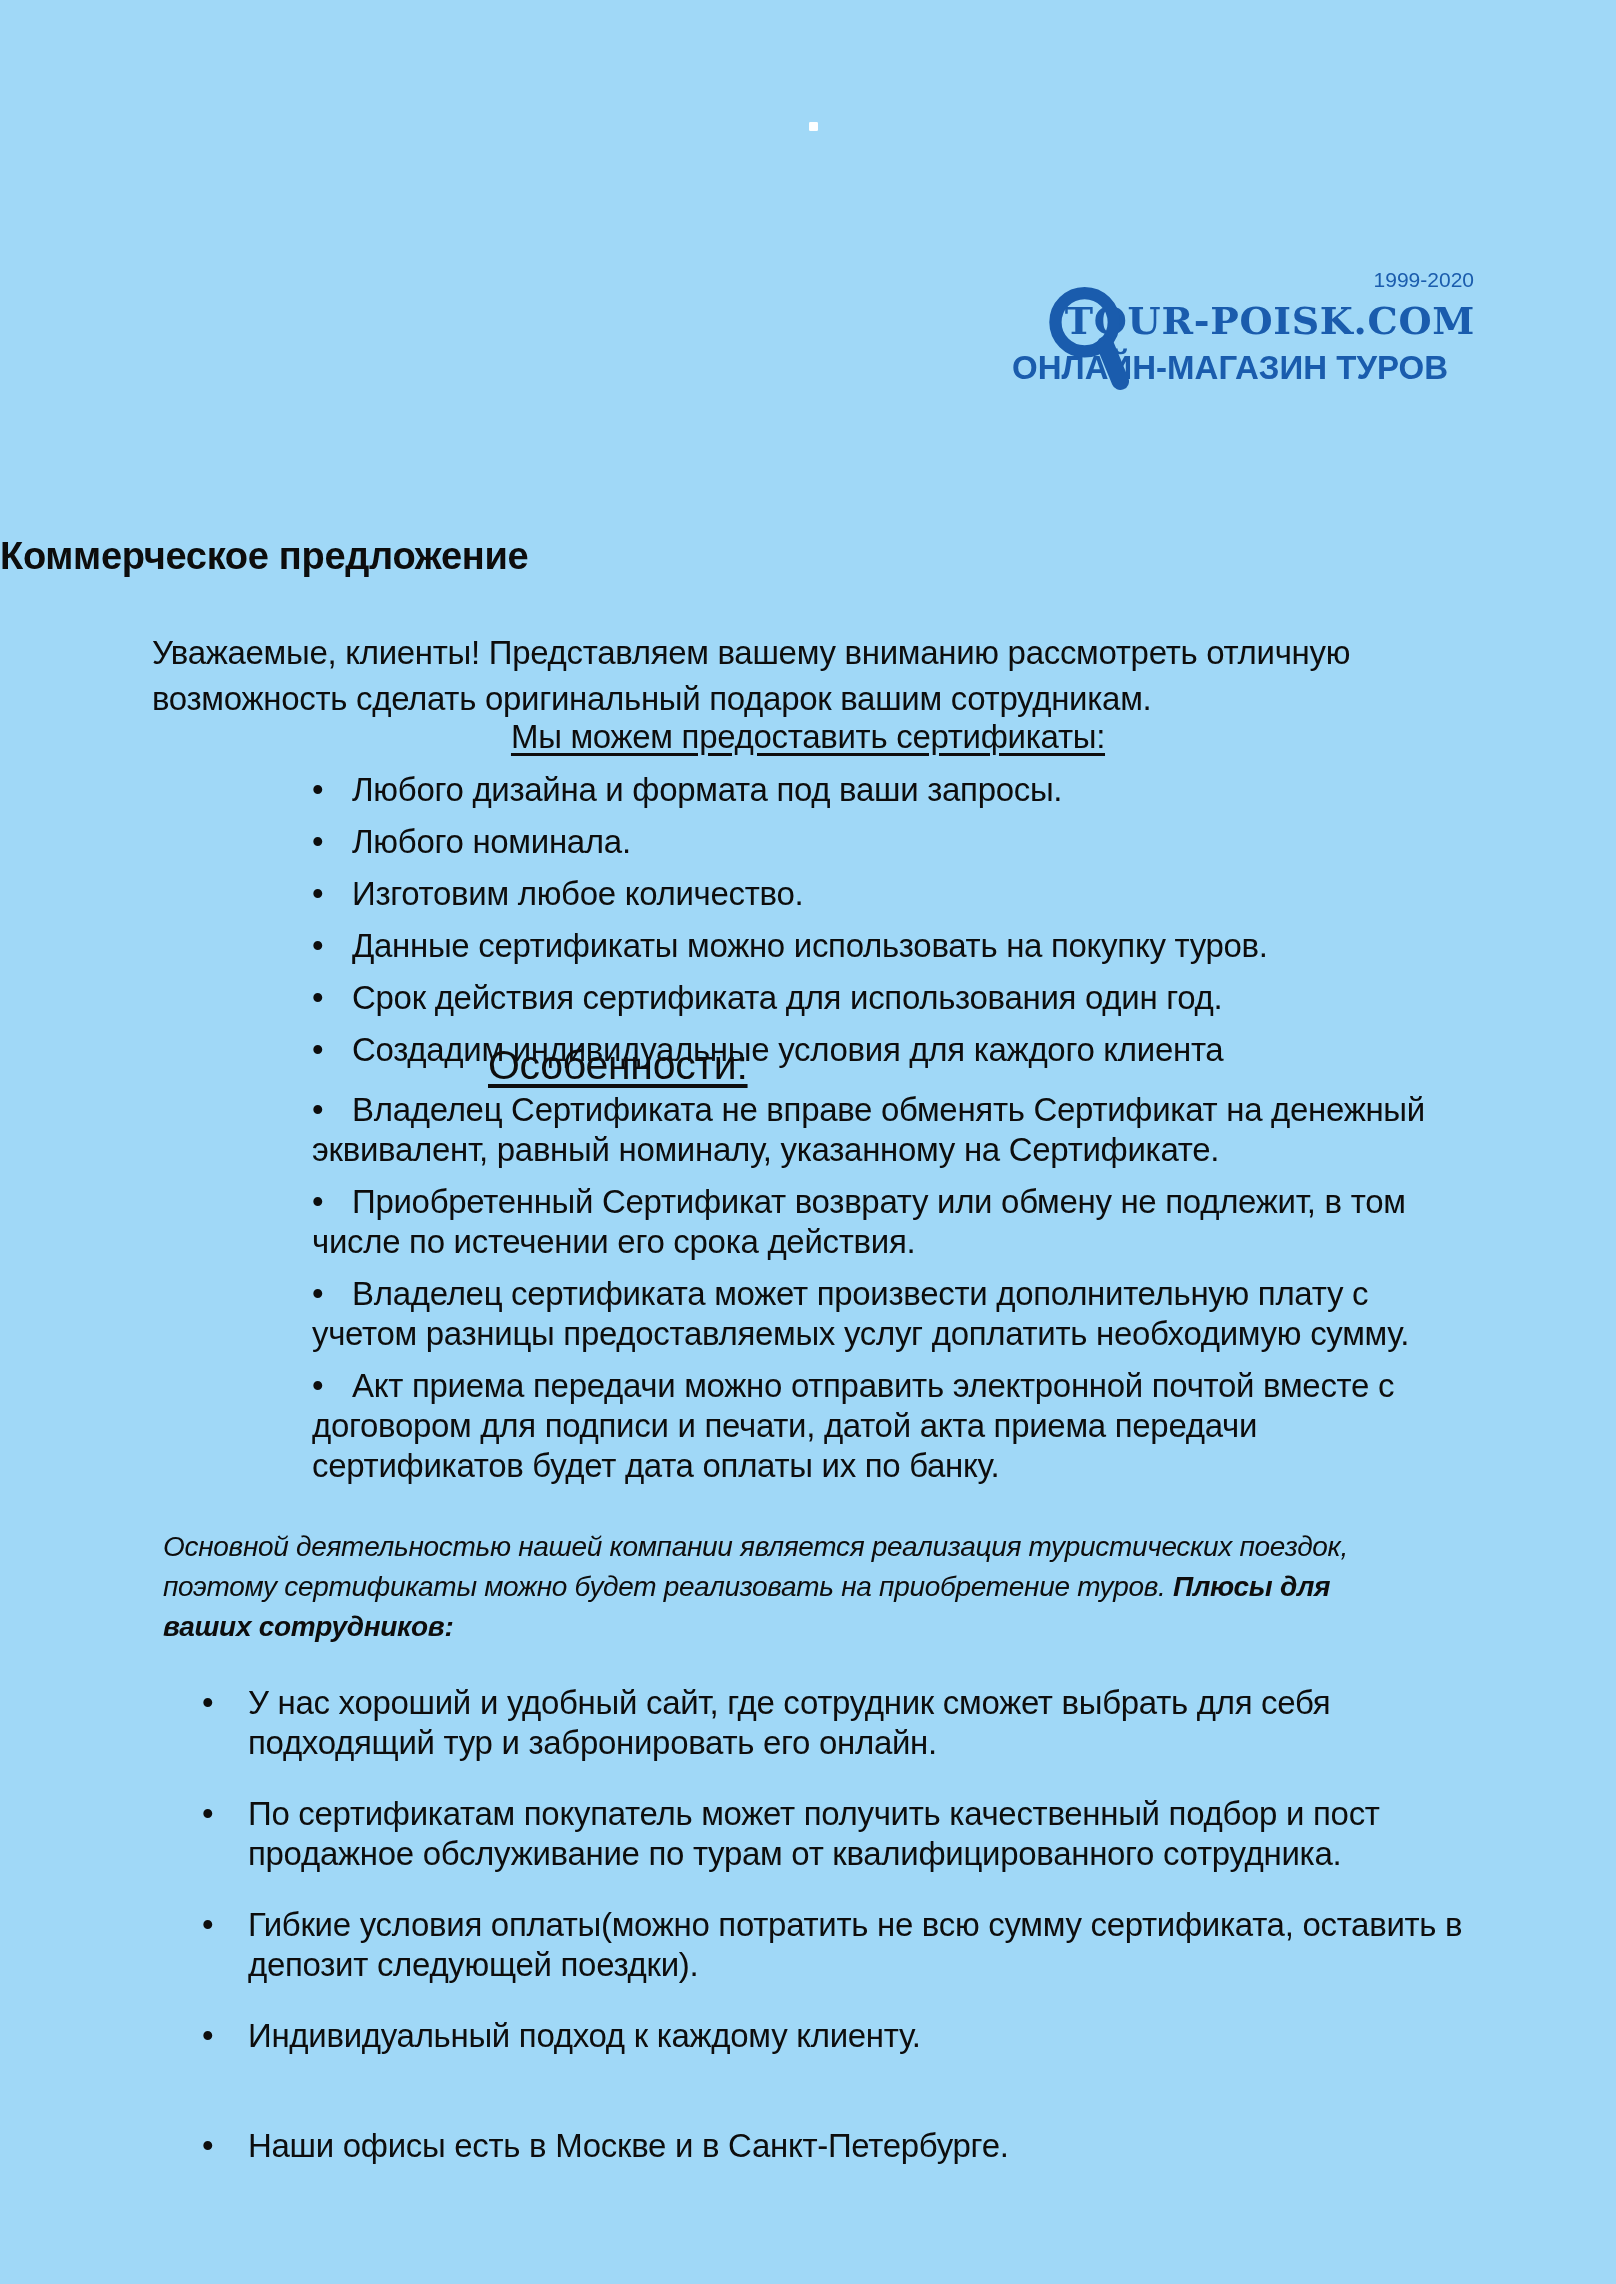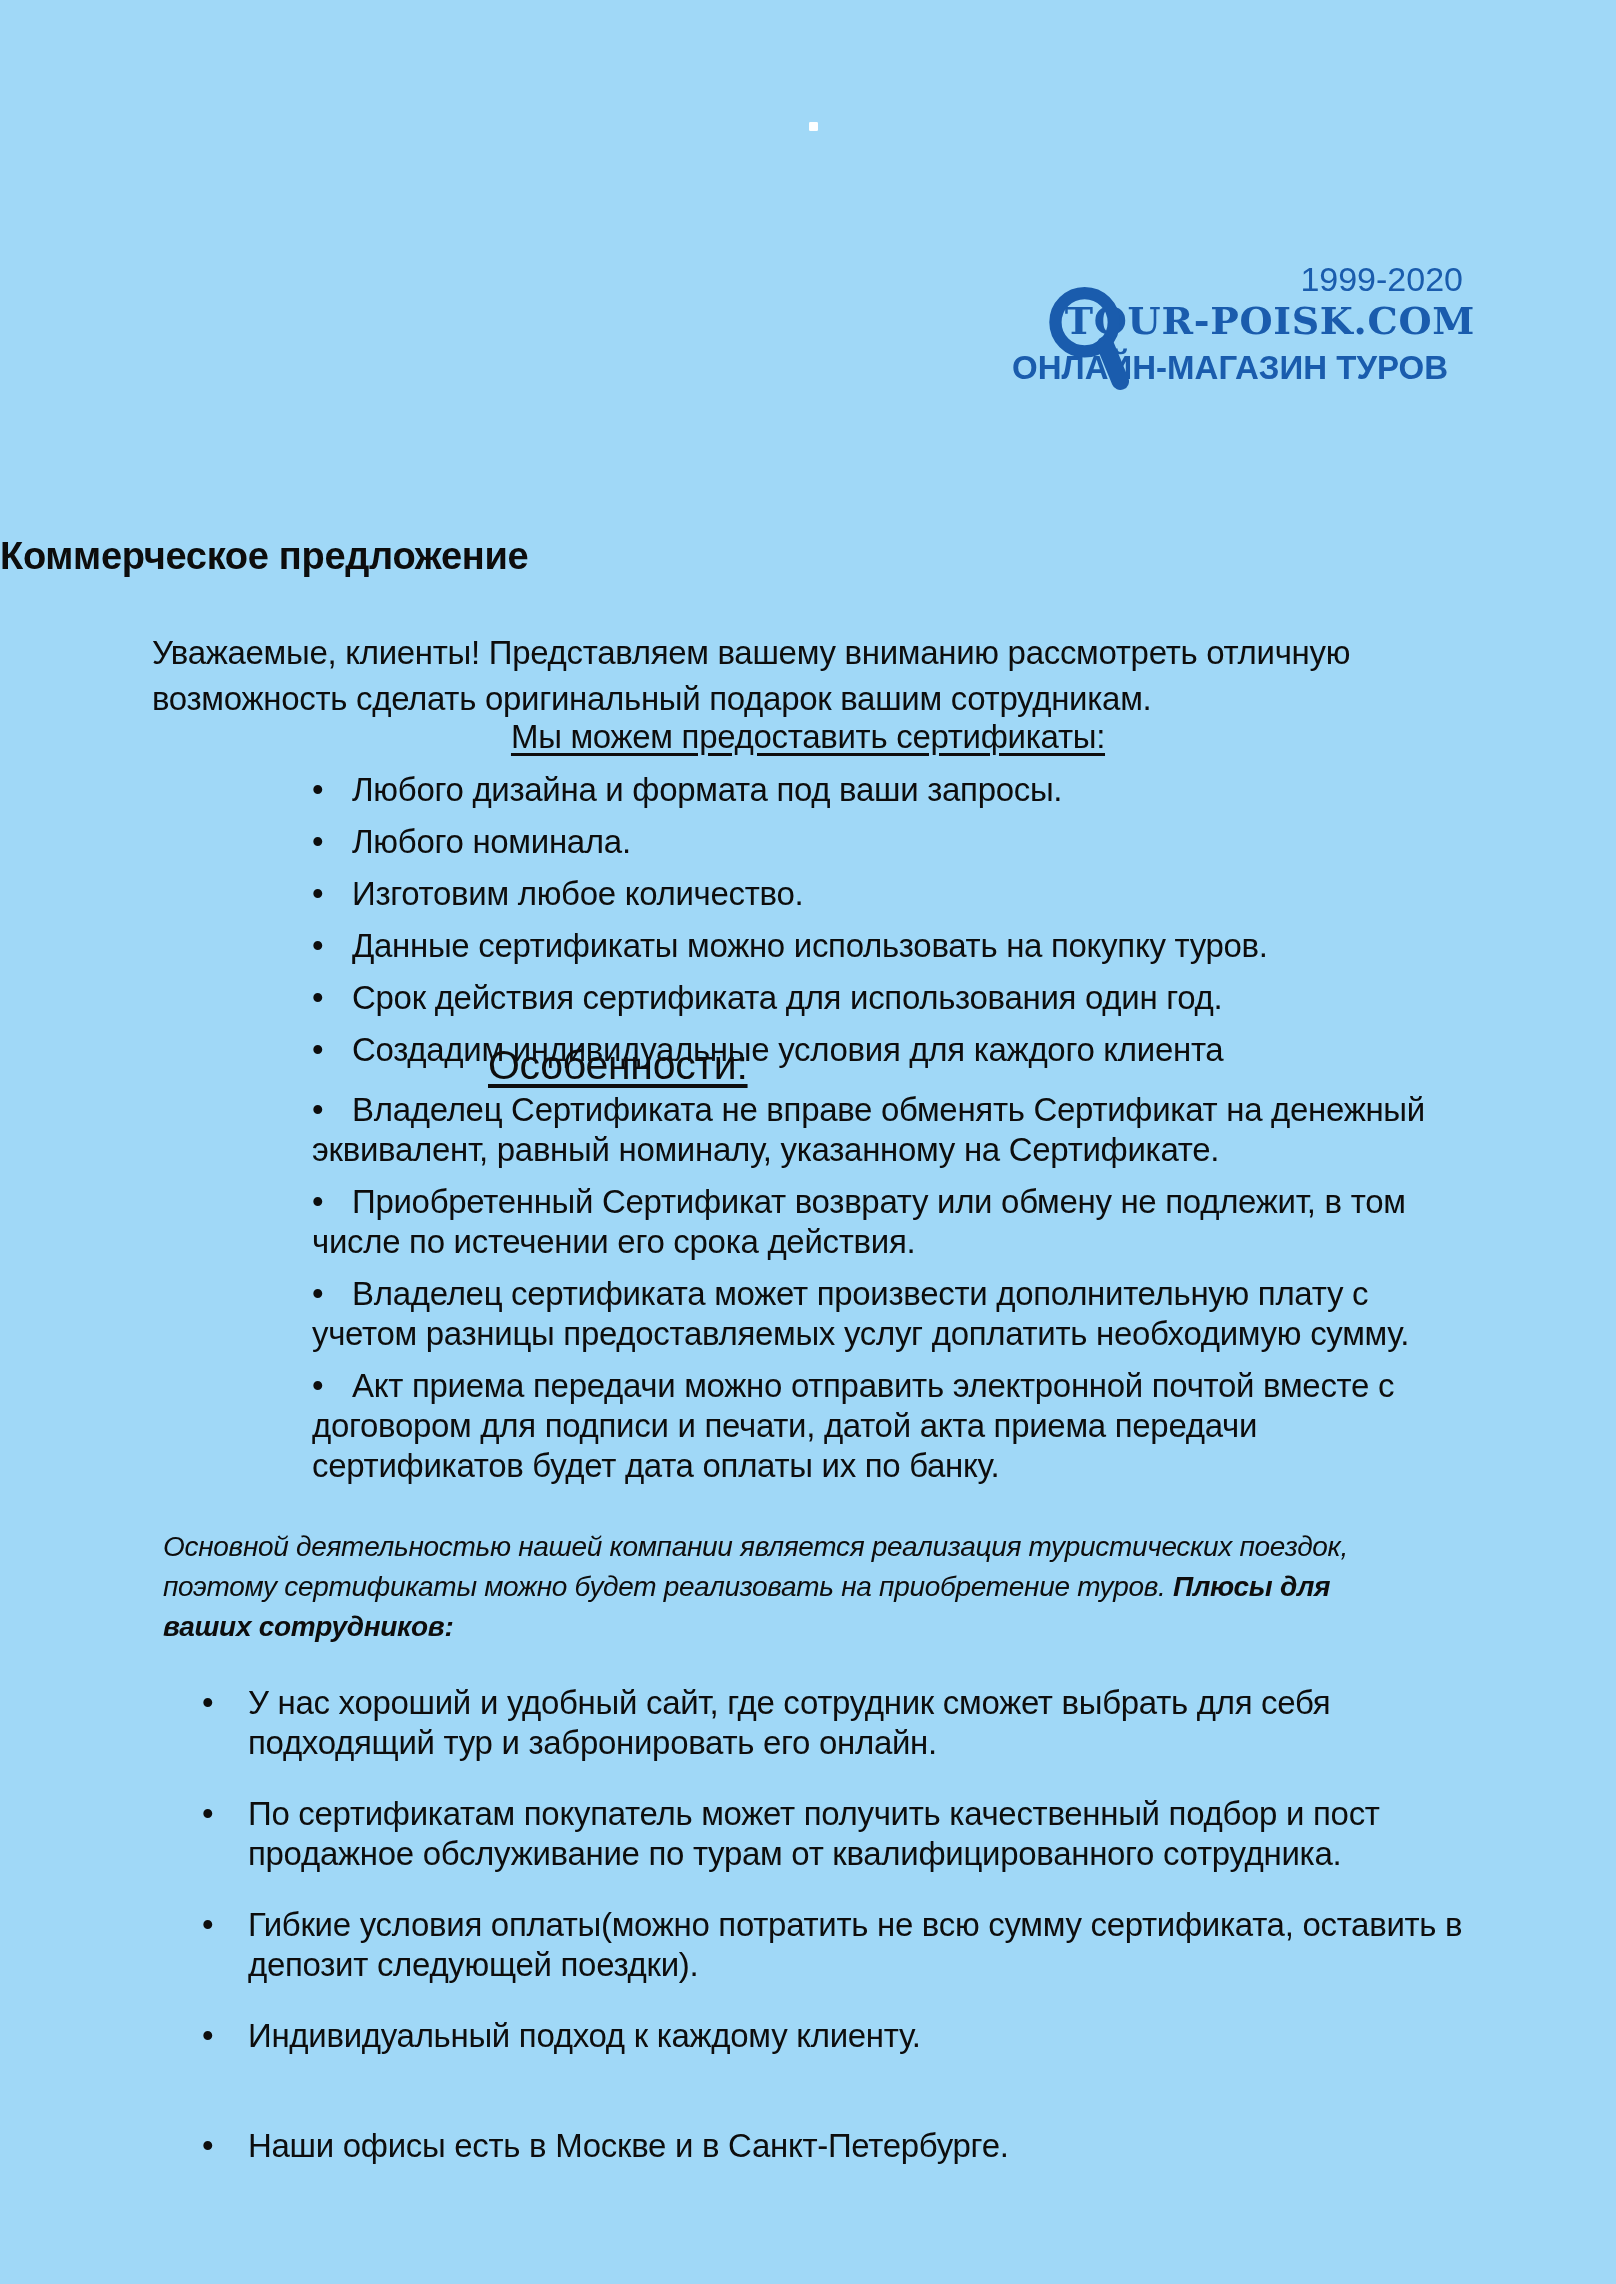--- a/index.html
+++ b/index.html
@@ -25,23 +25,23 @@
 
   
   .logo {
     position: absolute;
     top: 263px;
     right: 141px;
     text-align: right;
     color: #1A5CAD;
   }
   .logo-years {
-    font-size: 34px;
+    font-size: 21px;
     line-height: 33px;
-    margin-right: 12px;
+    margin-right: 1px;
     letter-spacing: 0;
   }
   .logo-brand {
     font-family: "DejaVu Serif", serif;
     font-weight: bold;
     font-size: 38px;
     line-height: 42px;
     margin-top: 3.9px;
     letter-spacing: 0.7px;
   }

